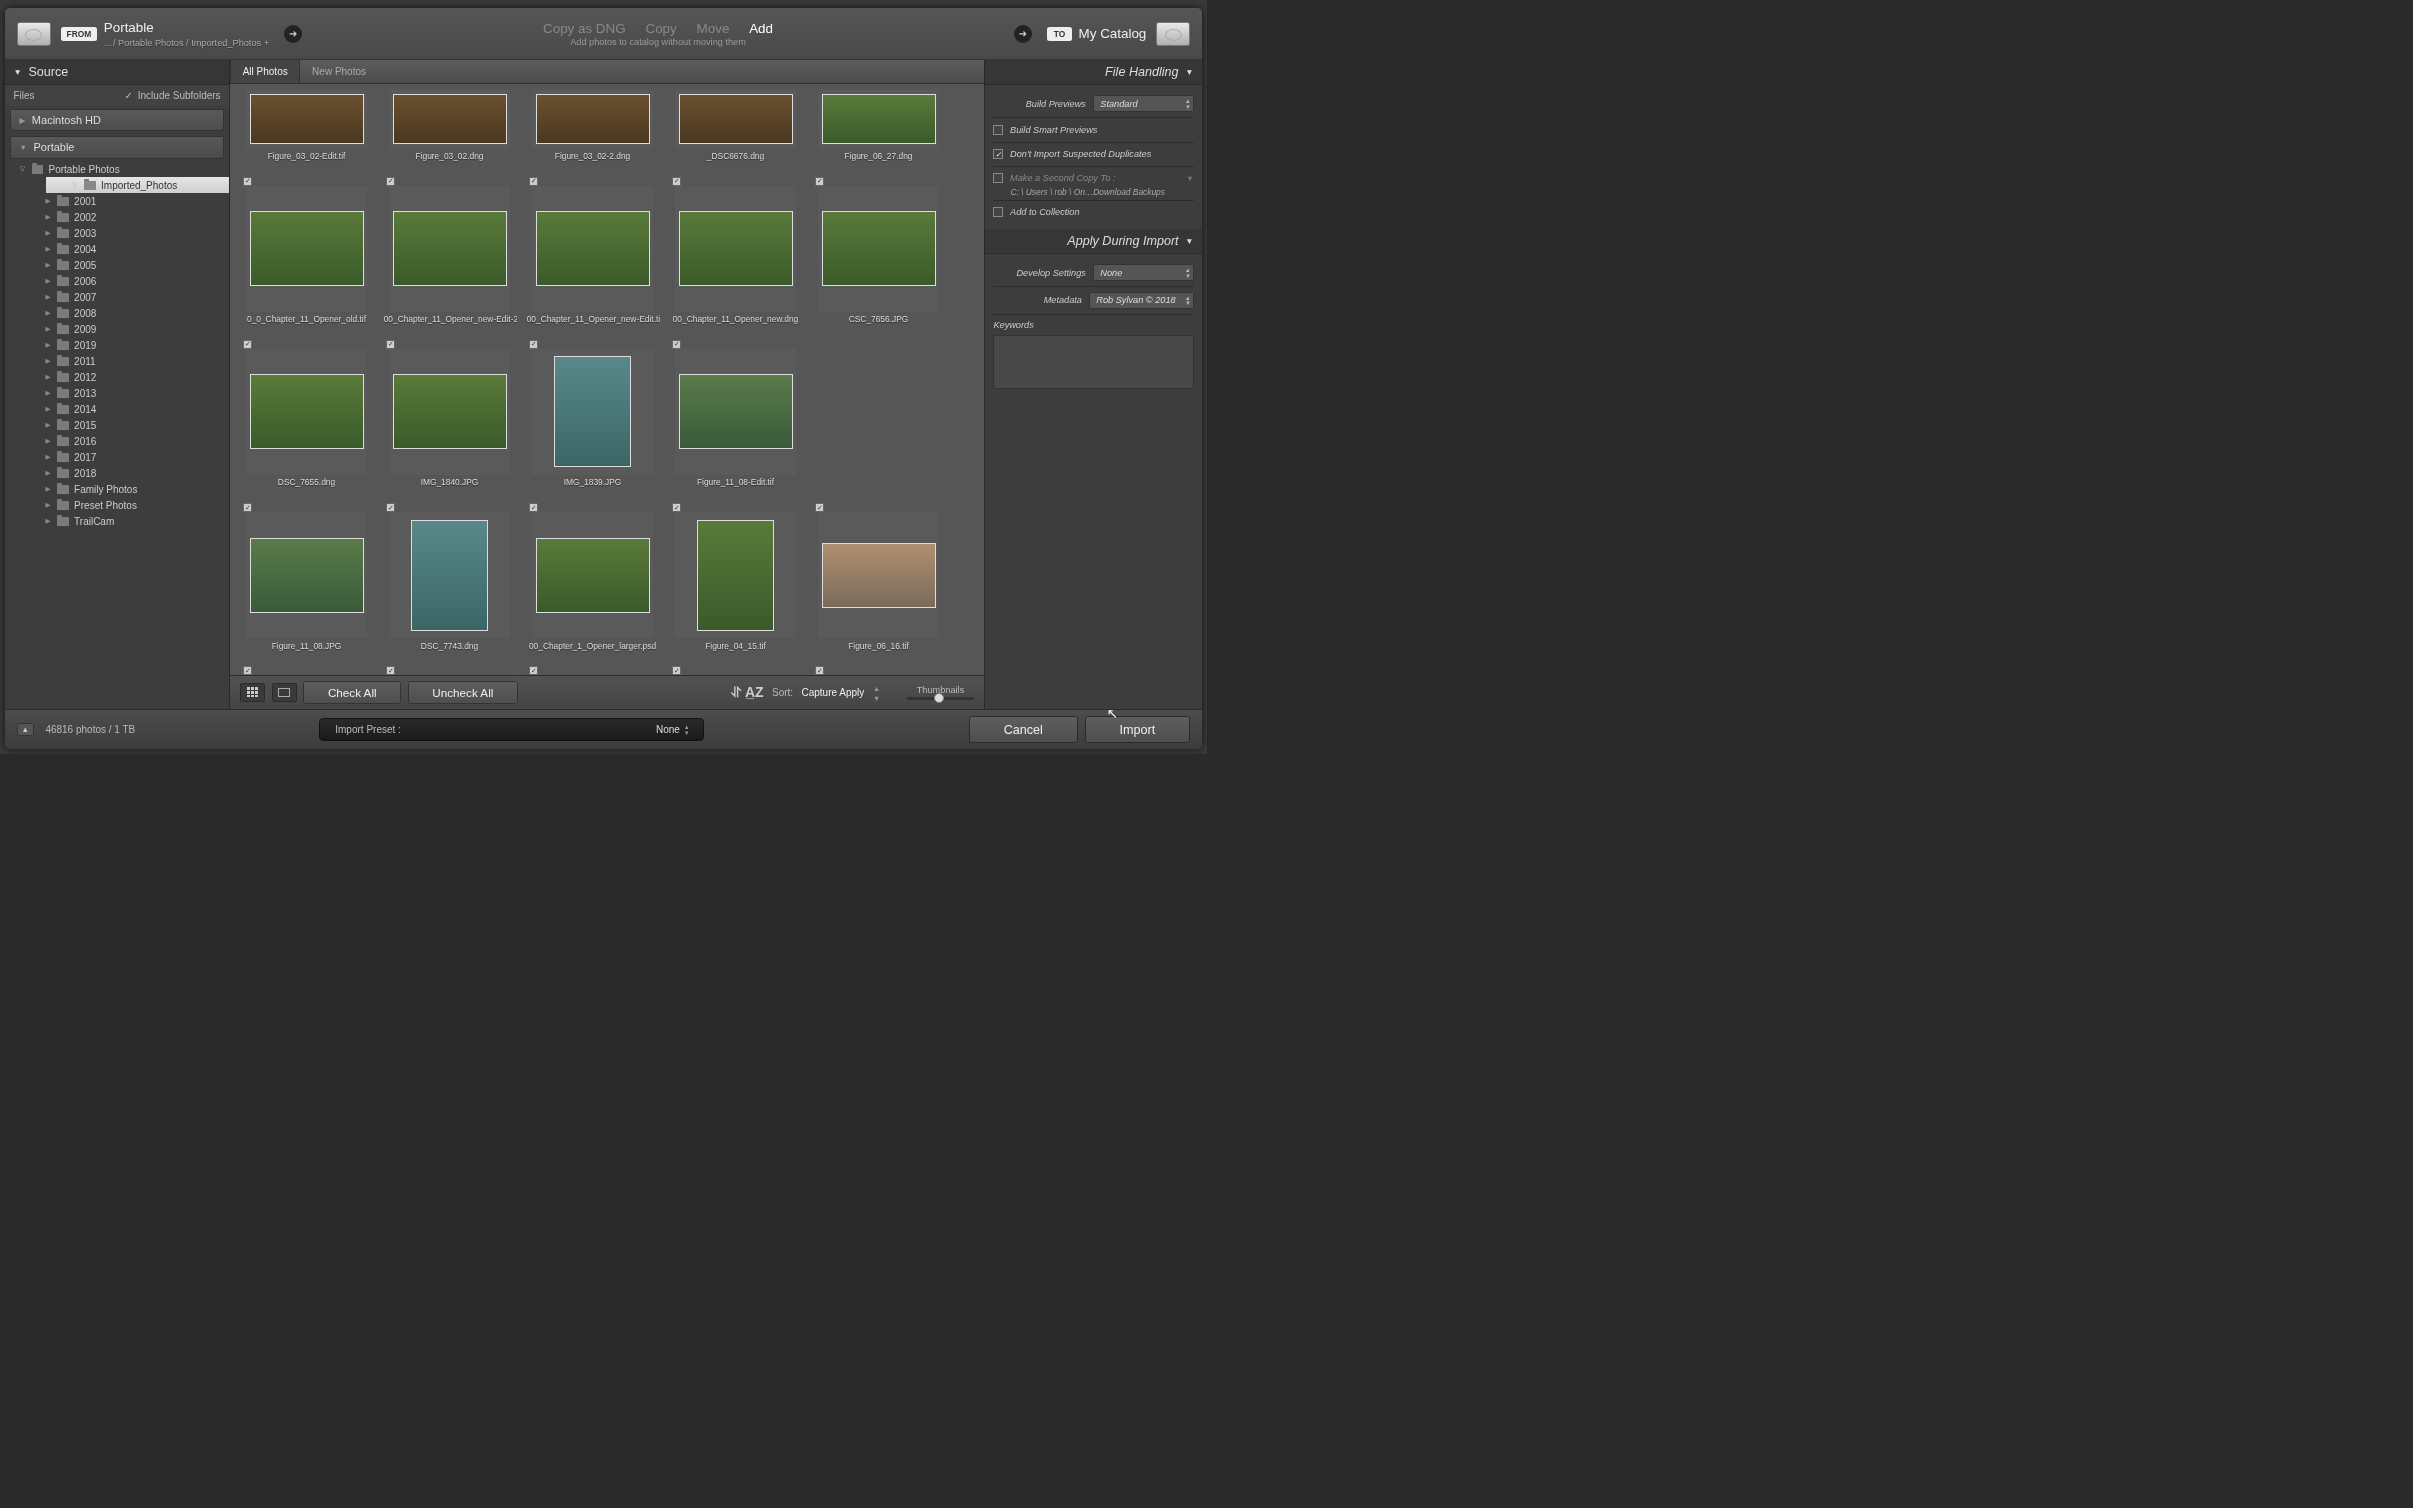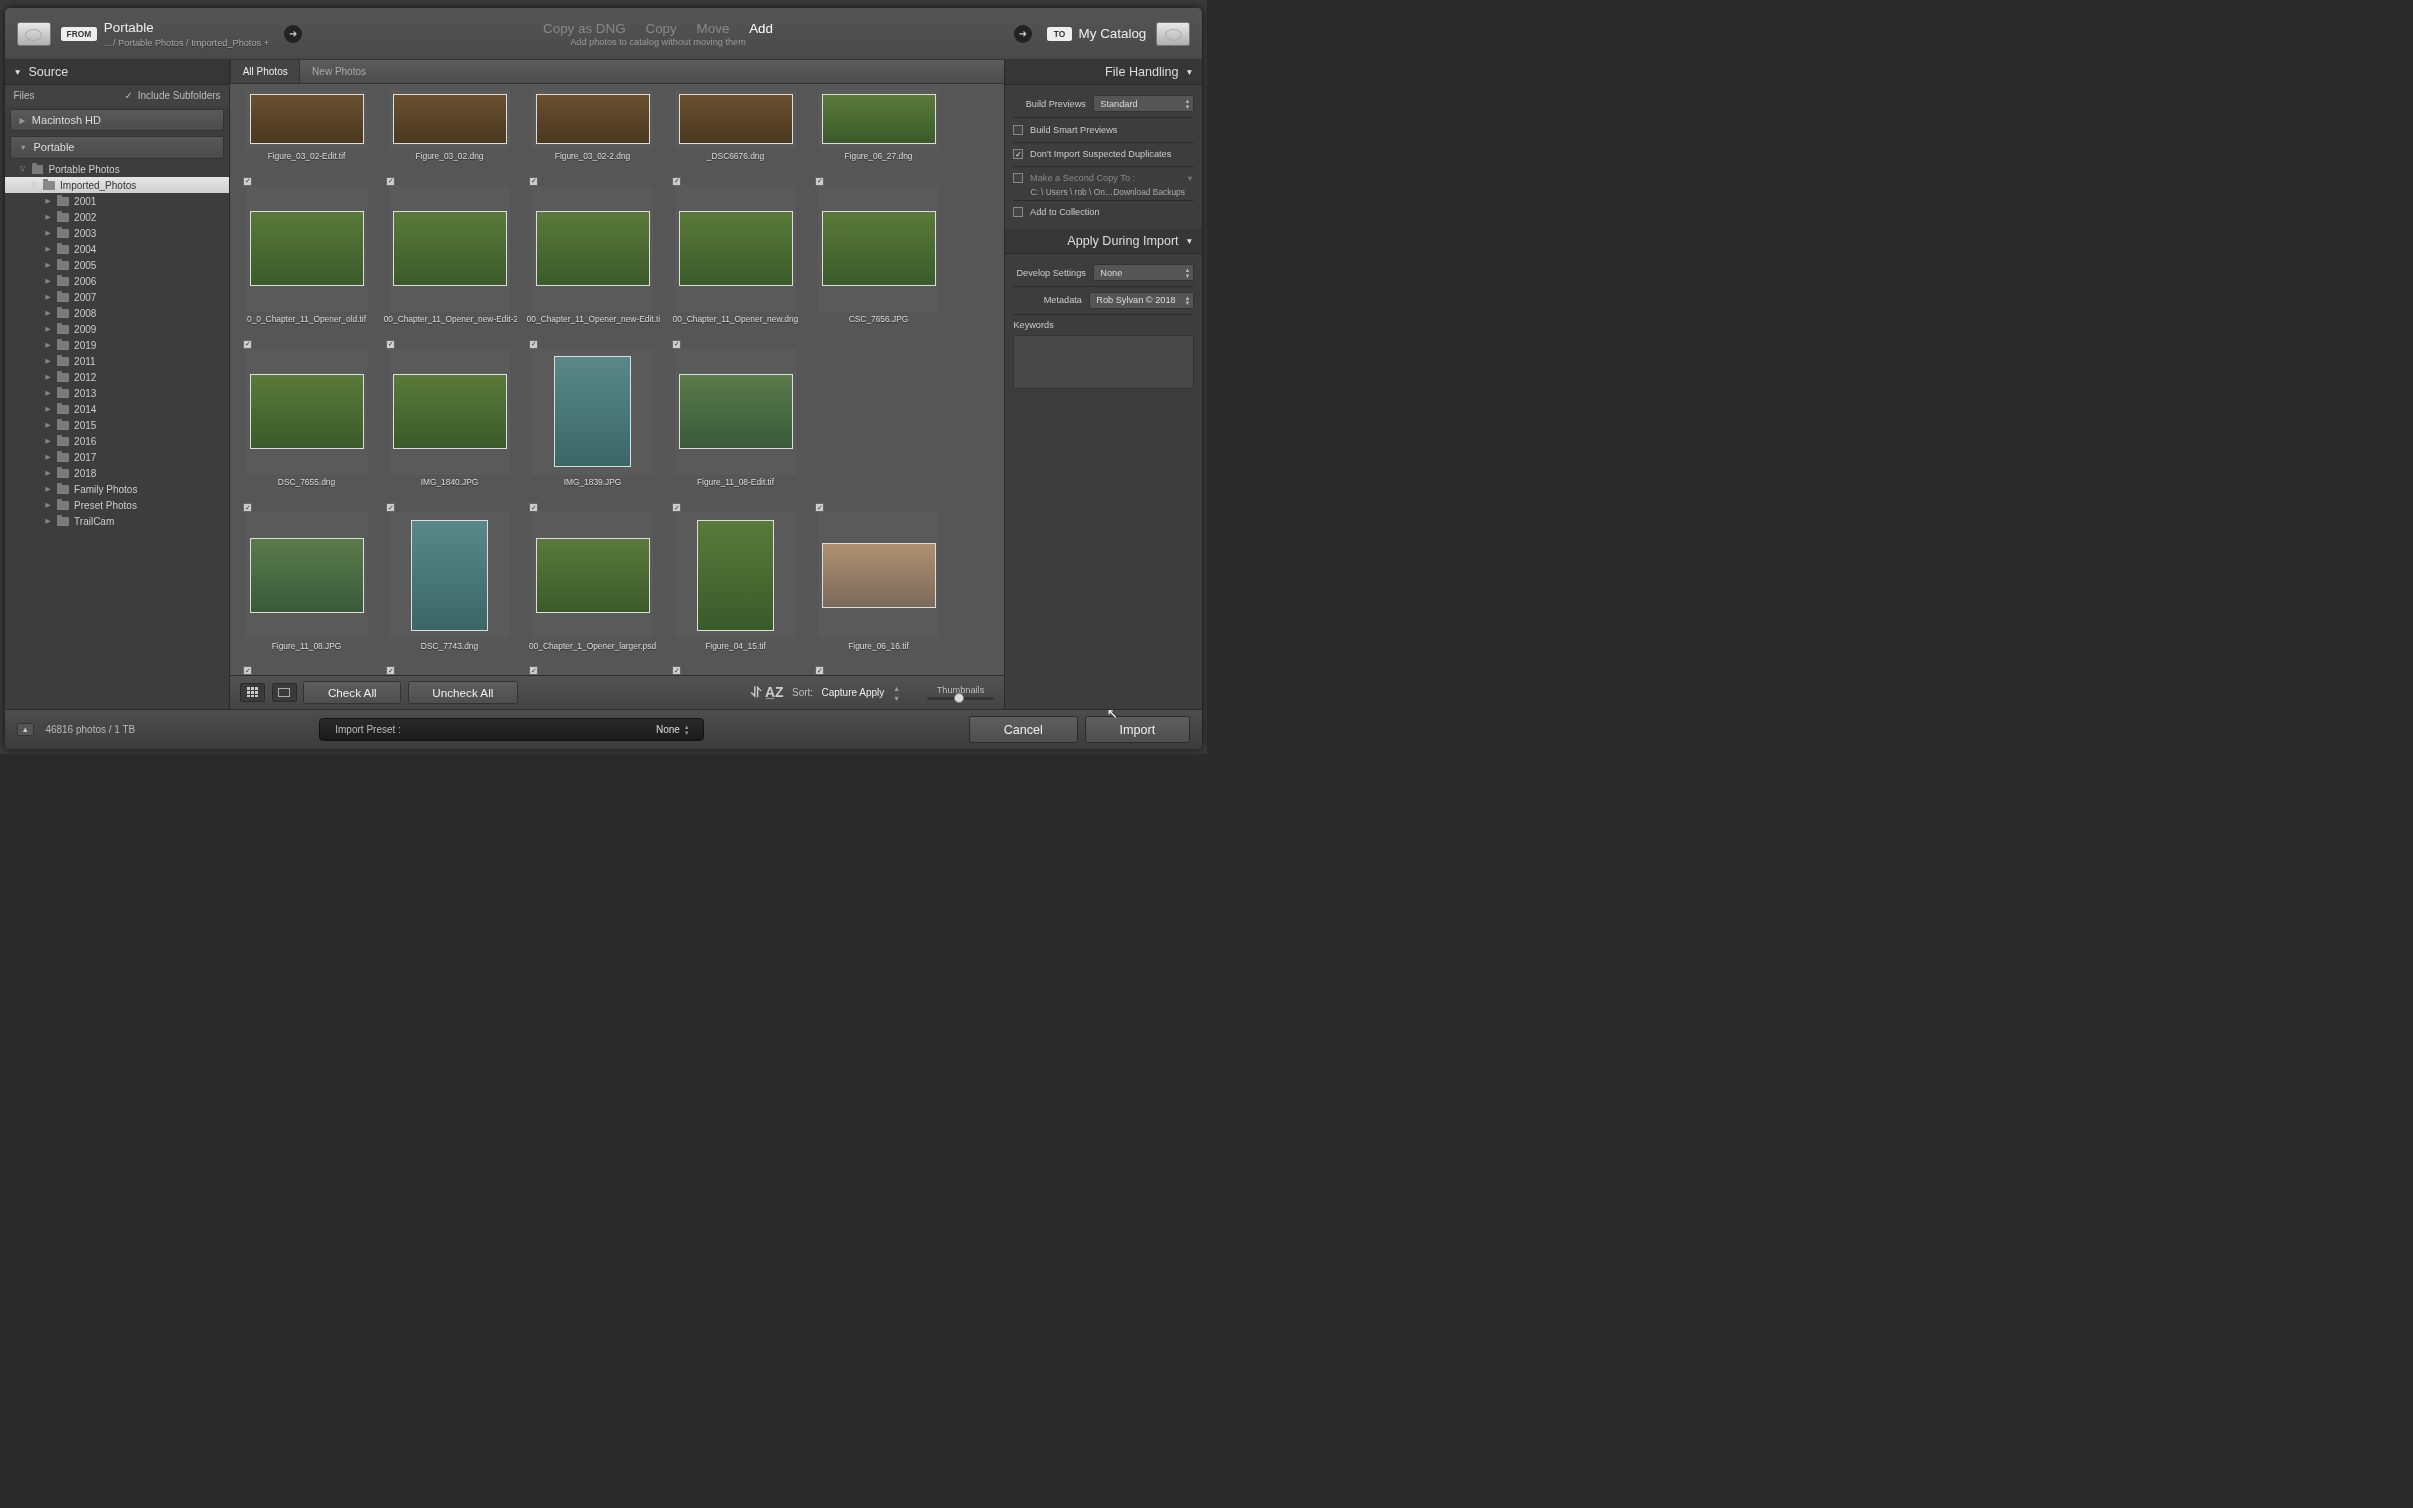--- a/index.html
+++ b/index.html
@@ -36,21 +36,21 @@
 .files-row { display:flex; align-items:center; padding: 5px 8.4px; font-size: 10px; color:#bbb; background:#424242; }
 .files-row .chk { margin-left:auto; margin-right:5px; }
 .drive-item { background: linear-gradient(#5a5a5a,#4c4c4c); border: 0.8px solid #333; border-radius: 1.7px; margin: 2.5px 5px; padding: 4.2px 8.4px; font-size: 11px; color:#ddd; display:flex; align-items:center; }
 .drive-item .tri { margin-right: 6.7px; font-size: 7.5px; color:#999; }
 .drive-item.expanded { background: linear-gradient(#585858,#4a4a4a); }
 .folder-tree { flex:1; overflow-y:auto; }
 .tree-row { display:flex; align-items:center; padding: 2.5px 0; font-size: 10px; color:#ccc; height: 16px; }
 .tree-row .tri { width:8.4px; font-size: 6.7px; color:#aaa; text-align:center; }
 .tree-row .folder-ic { width:11.7px; height:9.2px; background:#7a7a7a; border-radius:0.8px 0.8px 0 0; margin: 0 5px; position:relative; }
 .tree-row .folder-ic::before { content:""; position:absolute; top:-1.7px; left:0; width:5px; height:1.7px; background:#7a7a7a; border-radius:0.8px 0.8px 0 0; }
-.tree-row.selected { background: linear-gradient(#e6e6e6,#cfcfcf); color:#333; }
+.tree-row.selected { background: linear-gradient(#e6e6e6,#cfcfcf); color:#333;margin-left:41px; }
 .tree-row.selected .folder-ic { background:#888; }
 .tree-row.d0 { padding-left: 13.4px; }
 .tree-row.d1 { padding-left: 25px; }
 .tree-row.d2 { padding-left: 39px; }
 
 
 .center { flex: 1; display: flex; flex-direction: column; background: #4f4f4f; min-width: 0; }
 .tabs { height: 23.5px; background: linear-gradient(#5c5c5c,#4c4c4c); display:flex; align-items:center; justify-content:flex-start; border-bottom:0.8px solid #333; }
 .tab { font-size: 10px; color:#aaa; padding: 0 11.7px; height: 100%; display:flex; align-items:center; }
 .tab.active { background:#444; color:#eee; border-left:0.8px solid #333; border-right:0.8px solid #333; }
@@ -77,21 +77,21 @@
 .sort-area { margin-left:auto; display:flex; align-items:center; gap:8.4px; }
 .sort-label { font-size:10px; color:#bbb; }
 .sort-val { font-size:10px; color:#eee; }
 .sort-arrows { font-size:8.4px; color:#999; margin-left:1.7px; }
 .thumb-slider { display:flex; flex-direction:column; align-items:center; margin-left: 20px; }
 .thumb-slider-label { font-size:9.2px; color:#bbb; margin-bottom:1.7px; }
 .slider-track { width:67px; height:3.4px; background:#333; border-radius:1.7px; position:relative; }
 .slider-knob { width:10px; height:10px; background:#ddd; border-radius:50%; position:absolute; top:-3.4px; left:27px; border:0.8px solid #888; }
 
 
-.right { width: 198px; background: #3d3d3d; border-left:0.8px solid #2a2a2a; display:flex; flex-direction:column; }
+.right { width: 218px; background: #3d3d3d; border-left:0.8px solid #2a2a2a; display:flex; flex-direction:column;font-style:italic; }
 .panel-hdr-r { background: #363636; padding: 5px 8.4px; font-size: 12.6px; color:#ddd; display:flex; align-items:center; justify-content:flex-end; border-bottom:0.8px solid #2a2a2a; }
 .panel-hdr-r .tri { margin-left: 6.7px; font-size:8.4px; }
 .panel-body { padding: 5px 8.4px; }
 .field-row { display:flex; align-items:center; margin: 5px 0; font-size:9.2px; color:#ccc; }
 .field-label { flex:1; text-align:right; margin-right:6.7px; }
 .field-select { background:#555; border:0.8px solid #333; color:#ddd; font-size:9.2px; padding:2.5px 17px 2.5px 6.7px; min-width:101px; position:relative; border-radius:1.7px; }
 .field-sel-arrows { position:absolute; right:3.4px; top:1.7px; font-size:6.7px; color:#bbb; line-height:5.9px; }
 .check-row { display:flex; align-items:center; margin: 6.7px 0; font-size:9.2px; color:#ccc; }
 .check-box { width:10px; height:10px; border:0.8px solid #888; margin-right:6.7px; display:flex; align-items:center; justify-content:center; font-size:7.5px; color:#eee; background:#444; }
 .check-row.dim { color:#888; }

